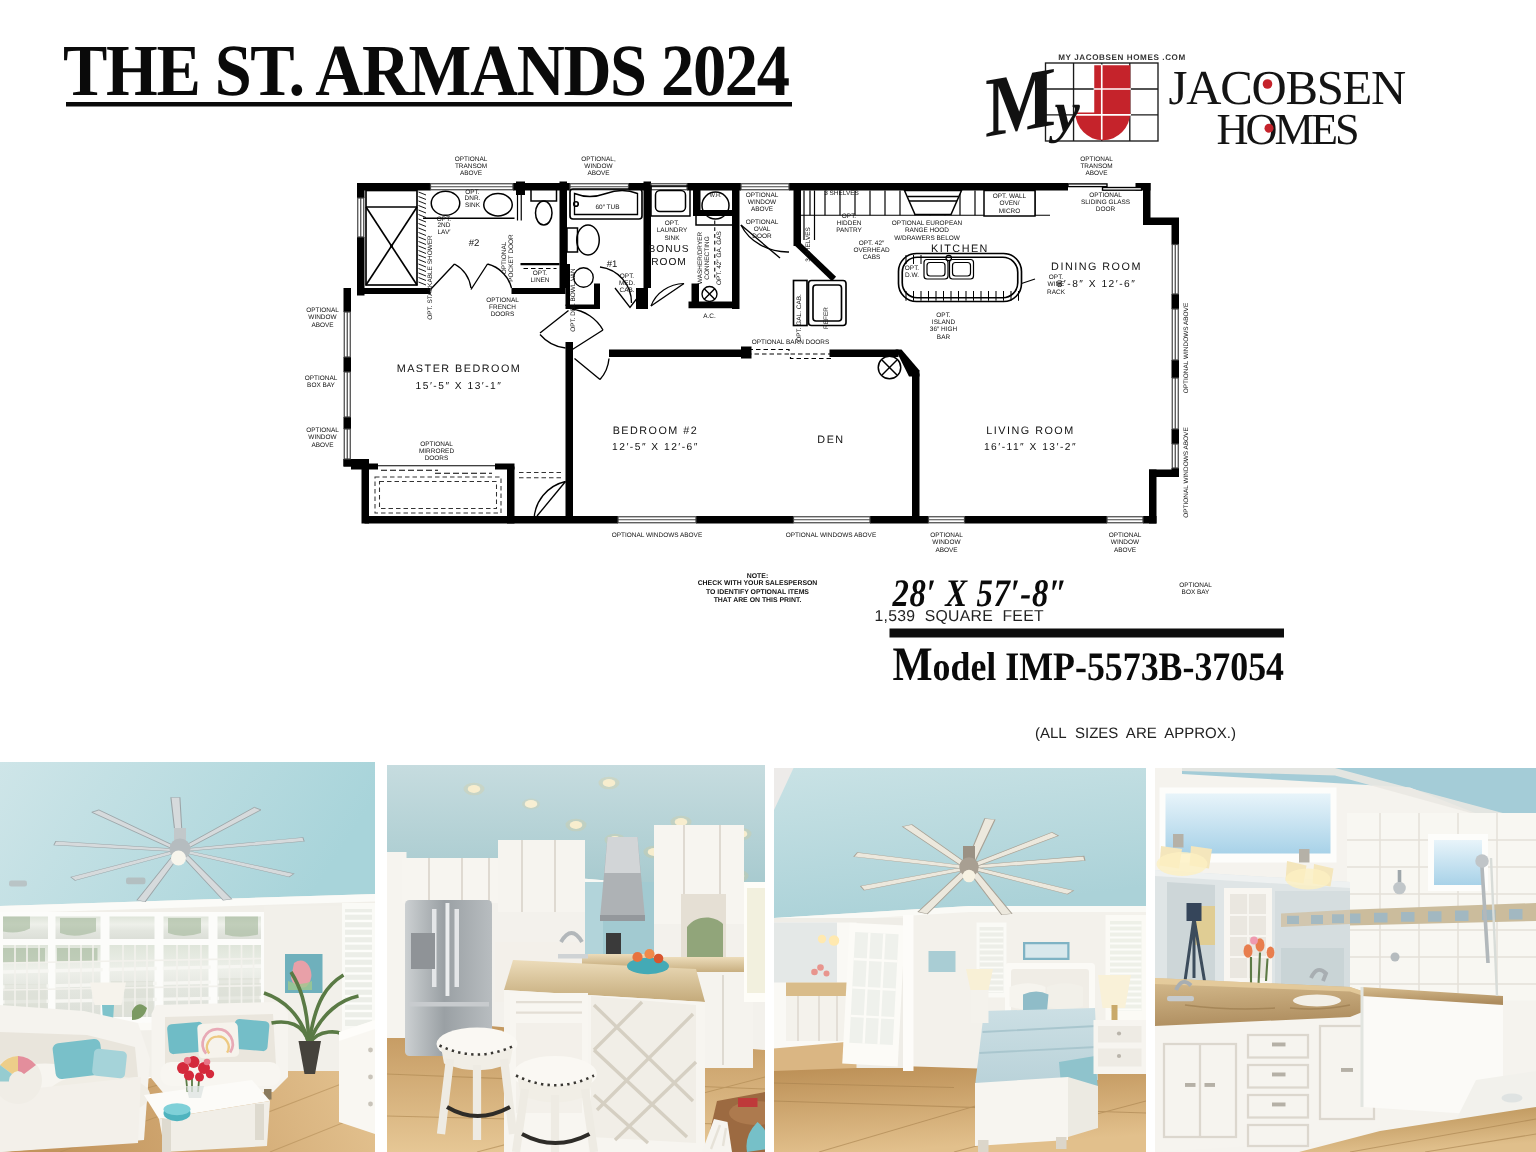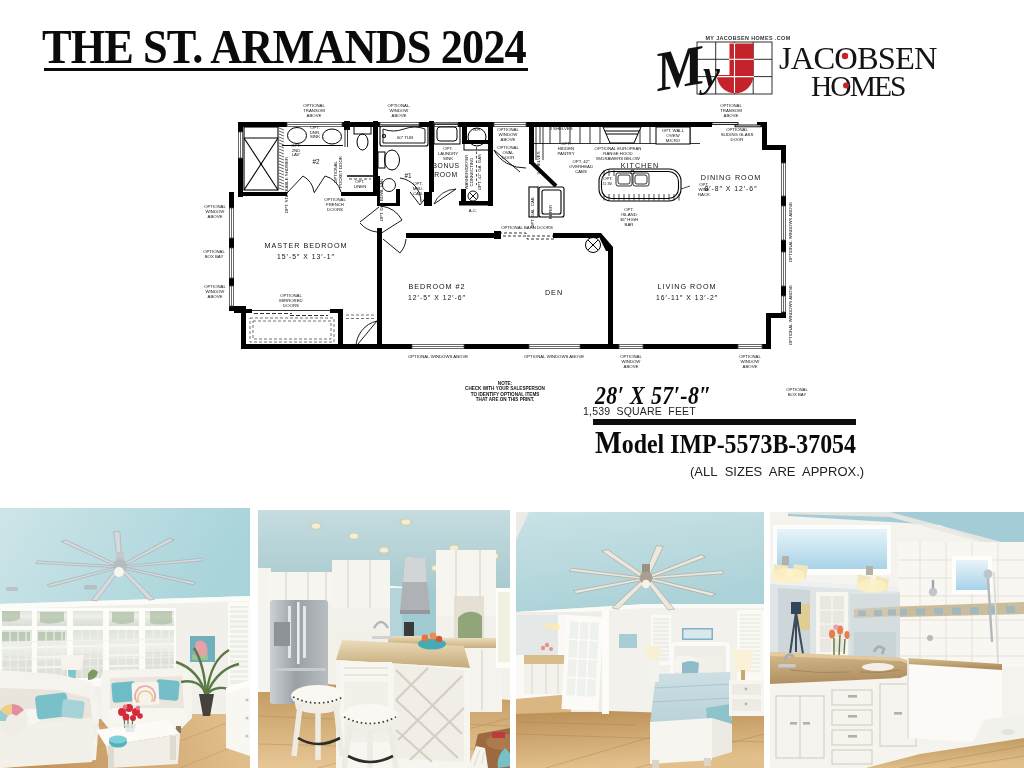--- a/index.html
+++ b/index.html
@@ -490,21 +490,21 @@
 </div>
 
 <div class="abs" style="left:595px;top:381px;font-family:'Liberation Serif',serif;font-weight:bold;font-style:italic;font-size:26px;color:#0a0a0a;letter-spacing:0.5px;transform:scaleX(0.84);transform-origin:0 0;">28′ X 57′-8″</div>
 
 <div class="abs" style="left:583px;top:405px;font-size:10.5px;color:#222;letter-spacing:0.2px;">1,539&nbsp; SQUARE&nbsp; FEET</div>
 
 <div class="abs" style="left:593px;top:419px;width:263px;height:6px;background:#0d0d0d;"></div>
 
 <div class="abs" style="left:595px;top:424px;font-family:'Liberation Serif',serif;font-weight:bold;font-size:27px;color:#0a0a0a;transform:scaleX(0.885);transform-origin:0 0;white-space:nowrap;"><span style="font-size:32px;">M</span>odel IMP-5573B-37054</div>
 
-<div class="abs" style="left:661px;top:464px;font-size:13px;color:#222;letter-spacing:0px;padding-left:29px;">(ALL&nbsp; SIZES&nbsp; ARE&nbsp; APPROX.)</div>
+<div class="abs" style="left:661px;top:484px;font-size:10px;color:#222;letter-spacing:0px;padding-left:29px;">(ALL&nbsp; SIZES&nbsp; ARE&nbsp; APPROX.)</div>
 
 <div class="abs" style="left:0;top:508px;width:250px;height:260px;overflow:hidden;">
 <svg width="250" height="260" viewBox="0 0 250 260">
 <defs>
 <linearGradient id="ceil1" x1="0" y1="0" x2="1" y2="0.25">
             <stop offset="0" stop-color="#cee5e8"></stop>
             <stop offset="1" stop-color="#a8d4da"></stop>
           </linearGradient>
 <linearGradient id="floor1" x1="0" y1="0" x2="1" y2="-0.15">
             <stop offset="0" stop-color="#c2945c"></stop>

